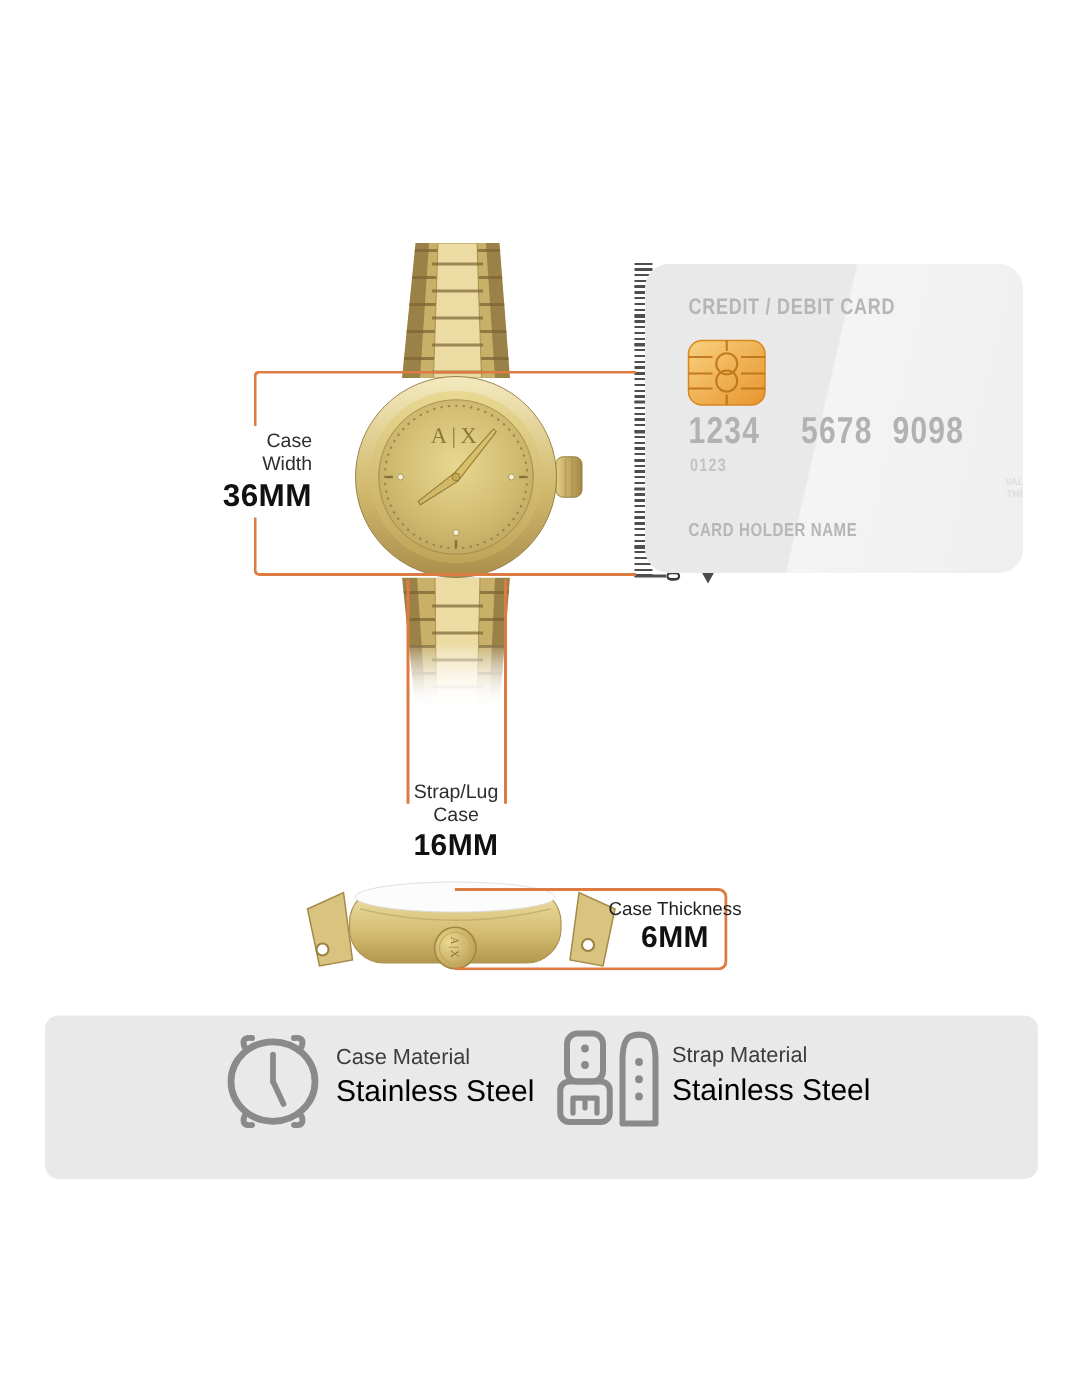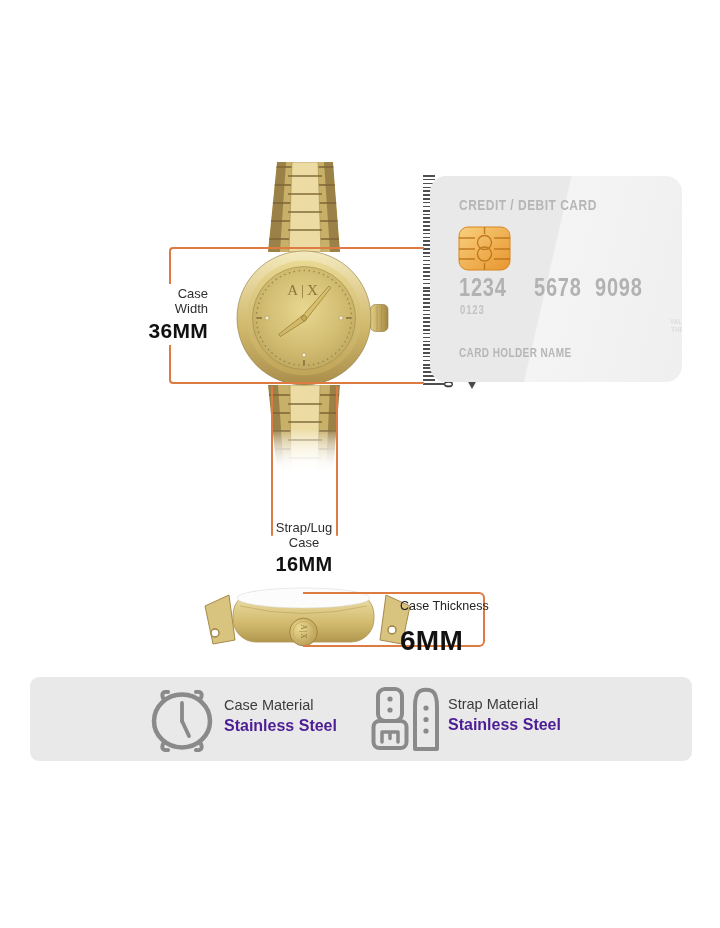--- a/index.html
+++ b/index.html
@@ -30,26 +30,26 @@
   
   .case-box{left:169px;top:247px;width:255px;height:137px;border:2px solid var(--accent-orange);
     border-right:none;border-radius:4px 0 0 4px;box-sizing:border-box;}
   .case-size-label{left:132px;top:284px;width:76px;background:#fff;text-align:right;color:#2e2e2e;
     font-size:13px;line-height:1.18;padding:2px 0;}
   .mm-value{font-size:21px;font-weight:bold;color:#111;letter-spacing:.3px;margin-top:2px;}
   .strap-line{top:386px;width:2.2px;height:150px;background:var(--accent-orange);border-radius:2px;}
   .strap-label{left:254px;top:520px;width:100px;text-align:center;color:#2e2e2e;font-size:13px;line-height:1.18;}
   .thick-box{left:303px;top:592px;width:182px;height:55px;border:2.2px solid var(--accent-orange);
     border-left:none;border-radius:0 6px 6px 0;box-sizing:border-box;}
-  .thick-label{left:400px;top:599px;width:100px;text-align:left;color:#222;font-size:12.5px;}
-  .thick-label .mm-value{font-size:28px;margin-top:12px;}
-  
-  .band{left:30px;top:677px;width:662px;height:84px;background:var(--band-bg);border-radius:9px;}
+  .thick-label{left:400px;top:599px;width:100px;text-align:center;color:#222;font-size:12.5px;}
+  .thick-label .mm-value{font-size:20px;margin-top:1px;}
+  
+  .band{left:30px;top:677px;width:662px;height:109px;background:var(--band-bg);border-radius:9px;}
   .spec-label{font-size:14.5px;color:#3c3c3c;line-height:1.1;}
-  .spec-value{font-size:16px;font-weight:bold;color:#4c1d95;margin-top:3px;}
+  .spec-value{font-size:20px;font-weight:normal;color:#000000;margin-top:3px;}
 </style>
 </head>
 <body>
 
 <div class="stage">
 
   <div>
     <div class="abs ruler-minor"></div>
     <div class="abs tick-half" style="top:209.8px"></div>
     <div class="abs tick-half" style="top:248.3px"></div>

